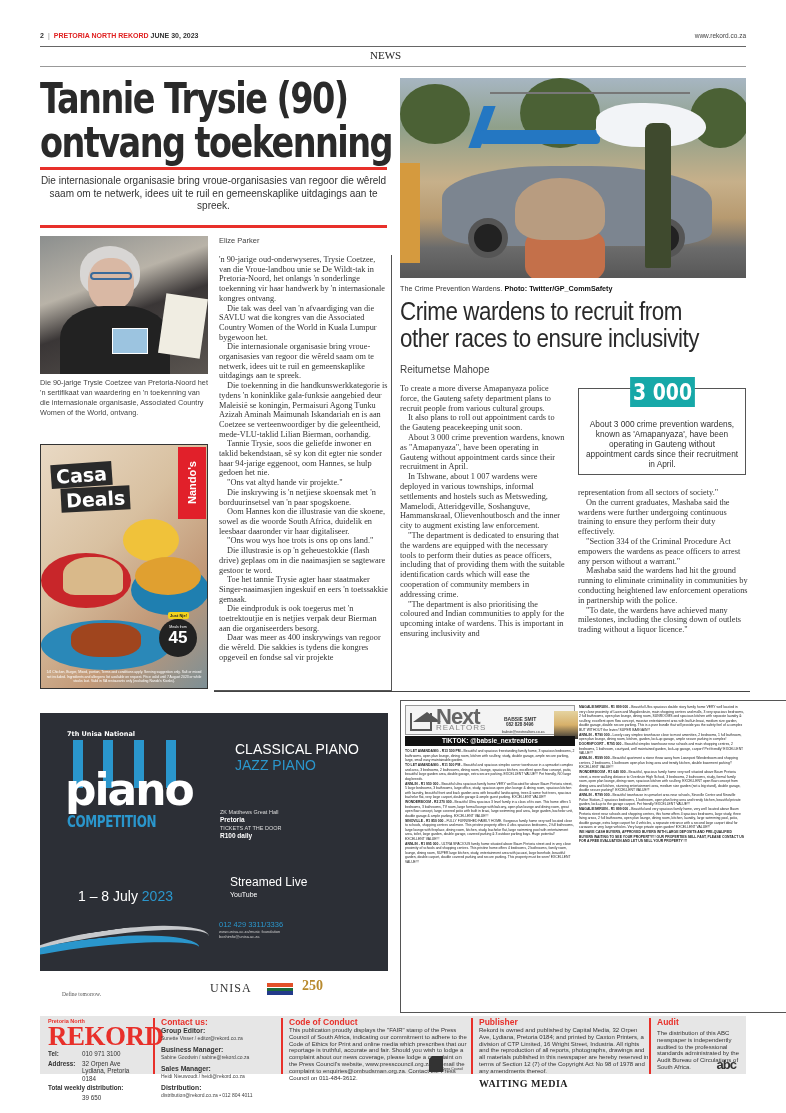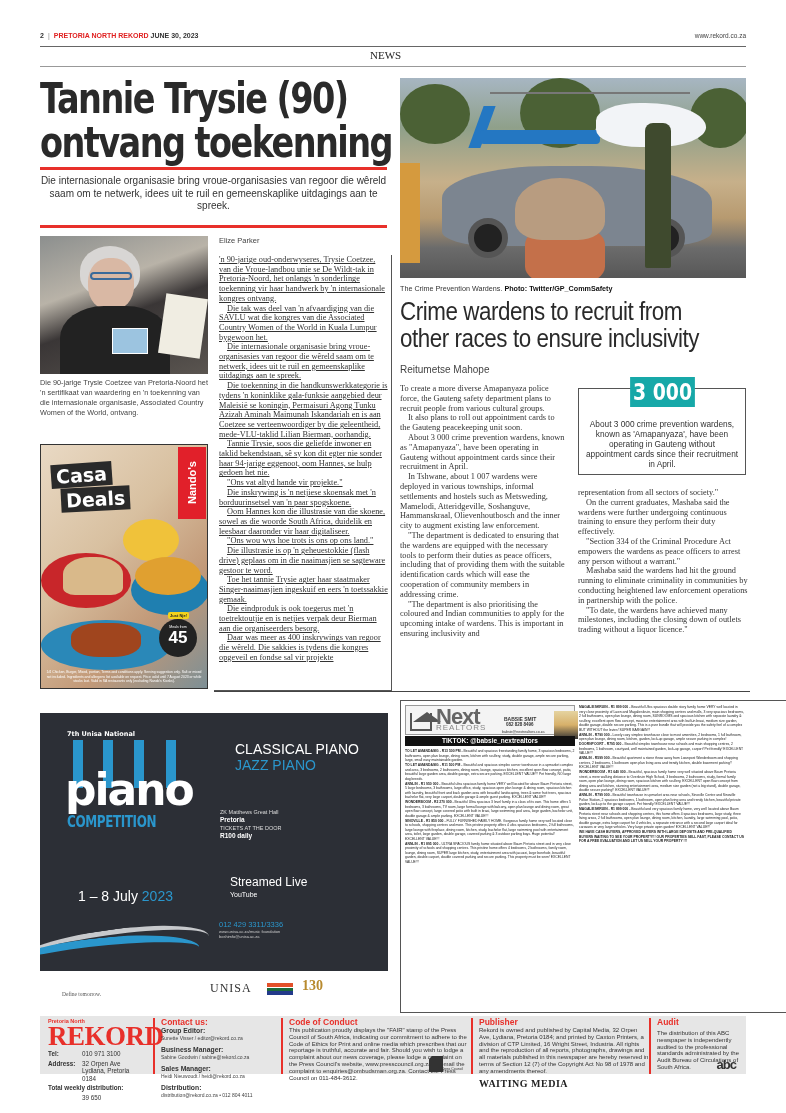--- a/index.html
+++ b/index.html
@@ -41,21 +41,21 @@
   .nandos-ad .chicken { position: absolute; left: 30px; top: 178px; width: 70px; height: 34px; border-radius: 40%; background: #a0451e; }
   .nandos-ad .rice { position: absolute; left: 94px; top: 112px; width: 66px; height: 38px; border-radius: 50%; background: #e0a030; }
   .nandos-ad .price-badge { position: absolute; right: 10px; top: 174px; width: 38px; height: 38px; border-radius: 50%; background: #222; color: #fff; text-align: center; }
   .nandos-ad .price-badge .from { display: block; font-size: 3.5px; margin-top: 6px; }
   .nandos-ad .price-badge .val { display: block; font-size: 17px; font-weight: bold; line-height: 17px; }
   .nandos-ad .just-tag { position: absolute; right: 18px; top: 167px; background: #f2d21c; color: #222; font-size: 4px; font-weight: bold; padding: 1px 2px; border-radius: 2px; }
   .nandos-ad .fine { position: absolute; left: 4px; right: 4px; bottom: 4px; font-size: 3.4px; line-height: 4.6px; color: #fff; text-align: center; }
 
   .byline { position: absolute; left: 219px; top: 236px; font-size: 7.5px; color: #444; }
   .body-left { position: absolute; left: 214px; top: 255px; width: 178px; height: 436px; border-right: 1px solid #555; border-bottom: 1px solid #555; padding: 0 3px 0 5px; font-family: "Liberation Serif", serif; font-size: 8.3px; line-height: 9.7px; color: #333; overflow: hidden; }
-  .body-left p { text-indent: 8px; text-decoration: underline; }
+  .body-left p { text-indent: 8px; }
   .body-left p:first-child { text-indent: 0; }
 
   
   .photo-wardens { position: absolute; left: 400px; top: 78px; width: 346px; height: 200px; background: linear-gradient(180deg, #a7b6c2 0%, #8fa08a 25%, #c7b08a 52%, #b79a70 70%, #6b6b6b 85%, #575757 100%); overflow: hidden; }
   .photo-wardens .tree { position: absolute; border-radius: 50%; background: #4b6135; }
   .photo-wardens .heli-body { position: absolute; left: 196px; top: 25px; width: 110px; height: 44px; border-radius: 40% 55% 45% 40%; background: #f2f4f7; }
   .photo-wardens .heli-tail { position: absolute; left: 80px; top: 52px; width: 120px; height: 14px; background: #2477c2; border-radius: 4px; }
   .photo-wardens .heli-fin { position: absolute; left: 76px; top: 28px; width: 12px; height: 42px; background: #2477c2; transform: skewX(-20deg); }
   .photo-wardens .rotor { position: absolute; left: 90px; top: 14px; width: 200px; height: 2px; background: #777; }
   .photo-wardens .car { position: absolute; left: 42px; top: 88px; width: 270px; height: 80px; border-radius: 40% 45% 18% 18%; background: #7c8590; }
@@ -282,21 +282,21 @@
   <div class="web">
     <div>www.unisa.ac.za/music foundation</div>
     <div>boshimfo@unisa.ac.za</div>
   </div>
   <div class="swoosh2"></div>
   <div class="swoosh1"></div>
   <div class="footer">
     <div class="define">Define tomorrow.</div>
     <div class="unisa">UNISA</div>
     <div class="flag"></div>
-    <div class="onefifty">130</div>
+    <div class="onefifty">250</div>
   </div>
 </div>
 
 <div class="realtors-ad">
   <div class="logo-box">
     <div class="house">
         <div class="roof"></div>
       </div>
     <div class="next">Next</div>
     <div class="realtors">REALTORS</div>

